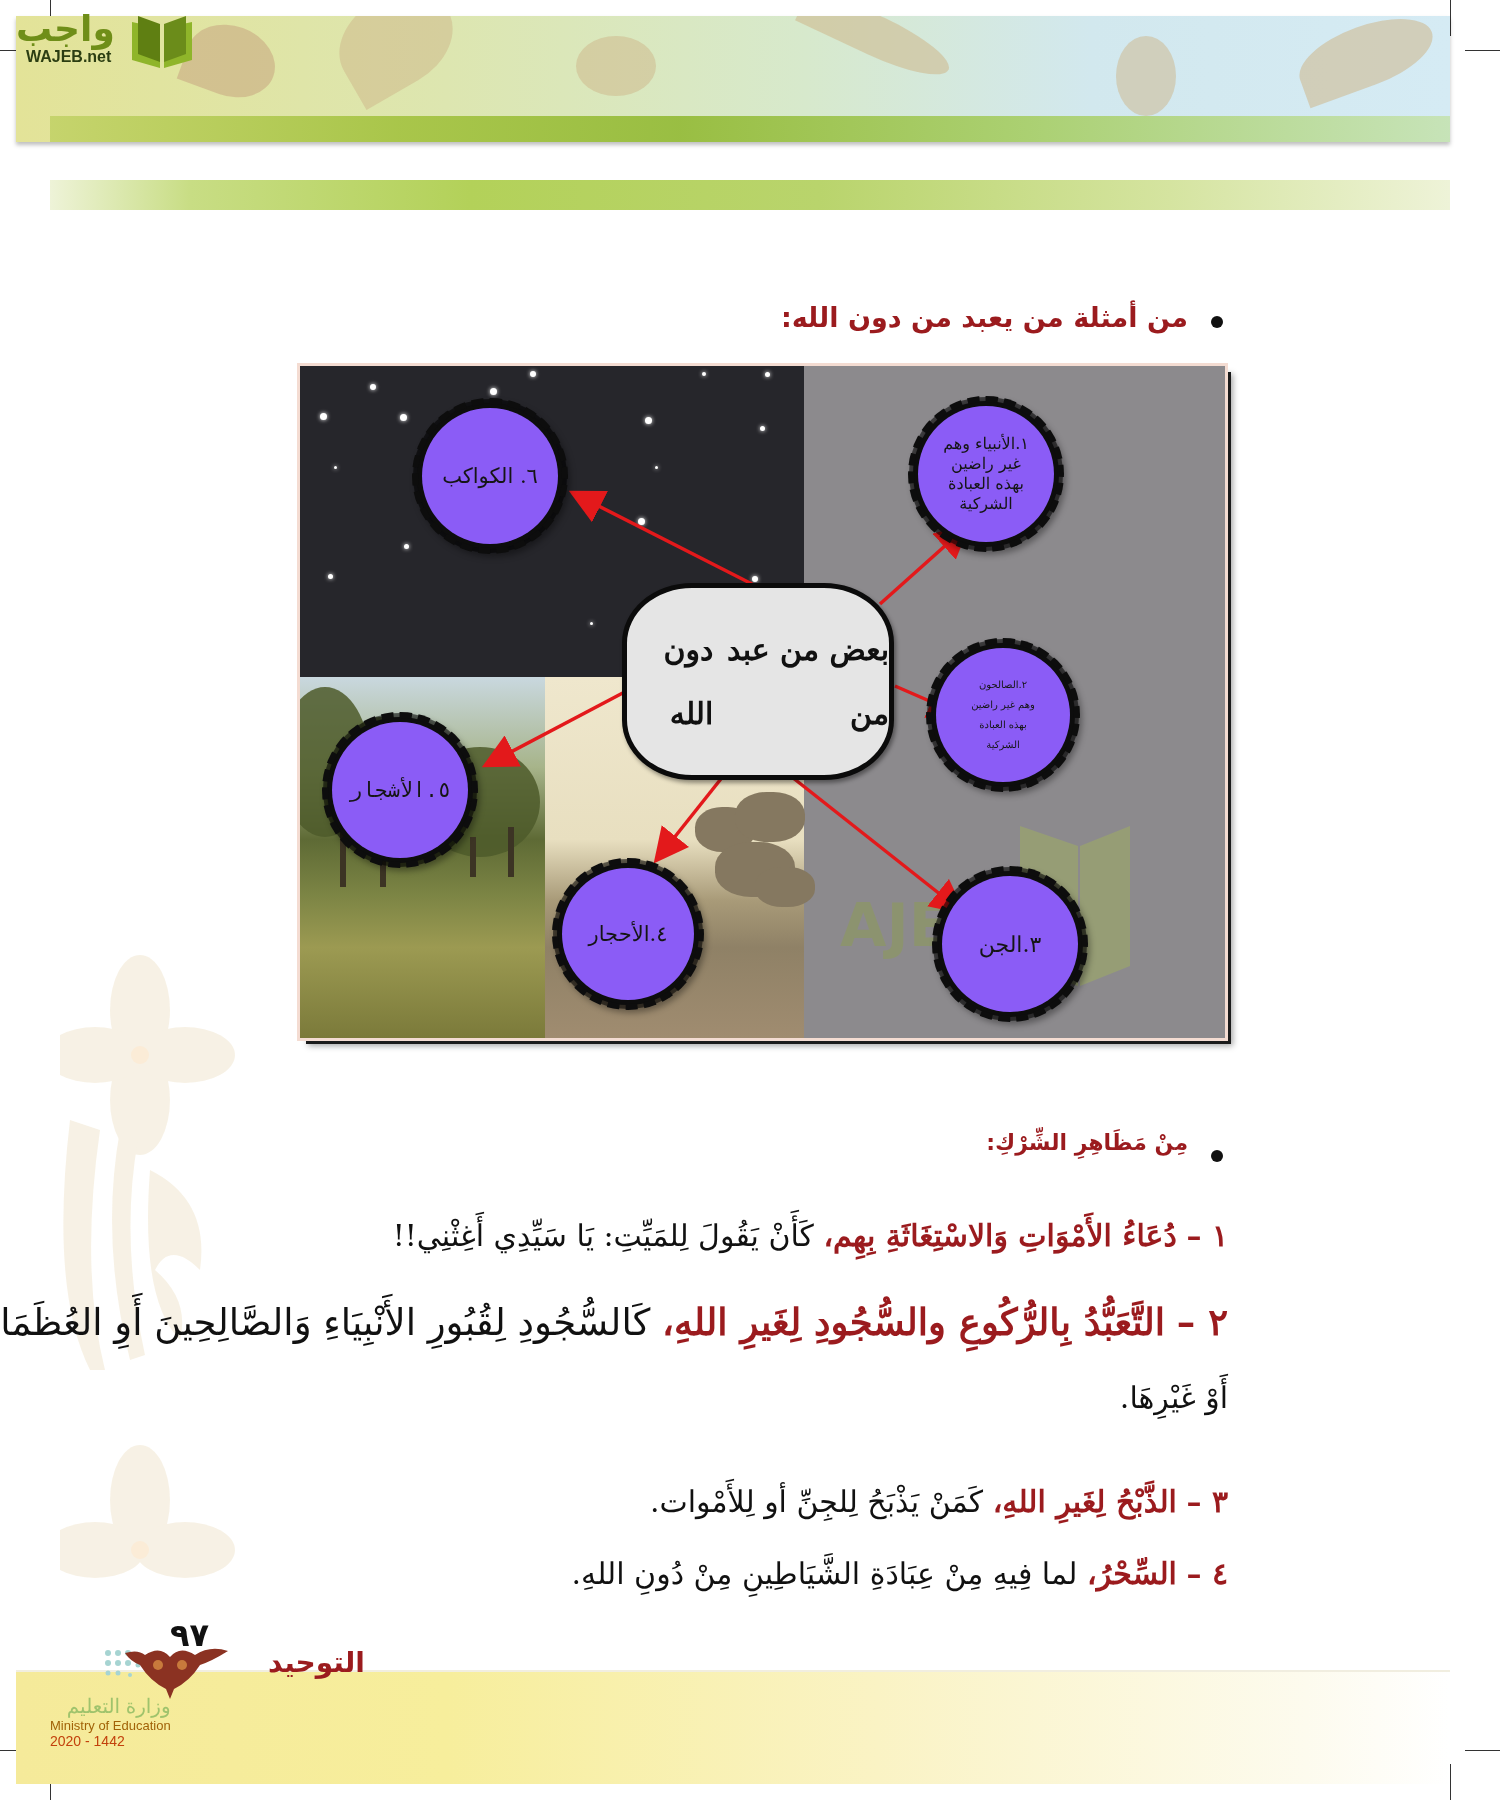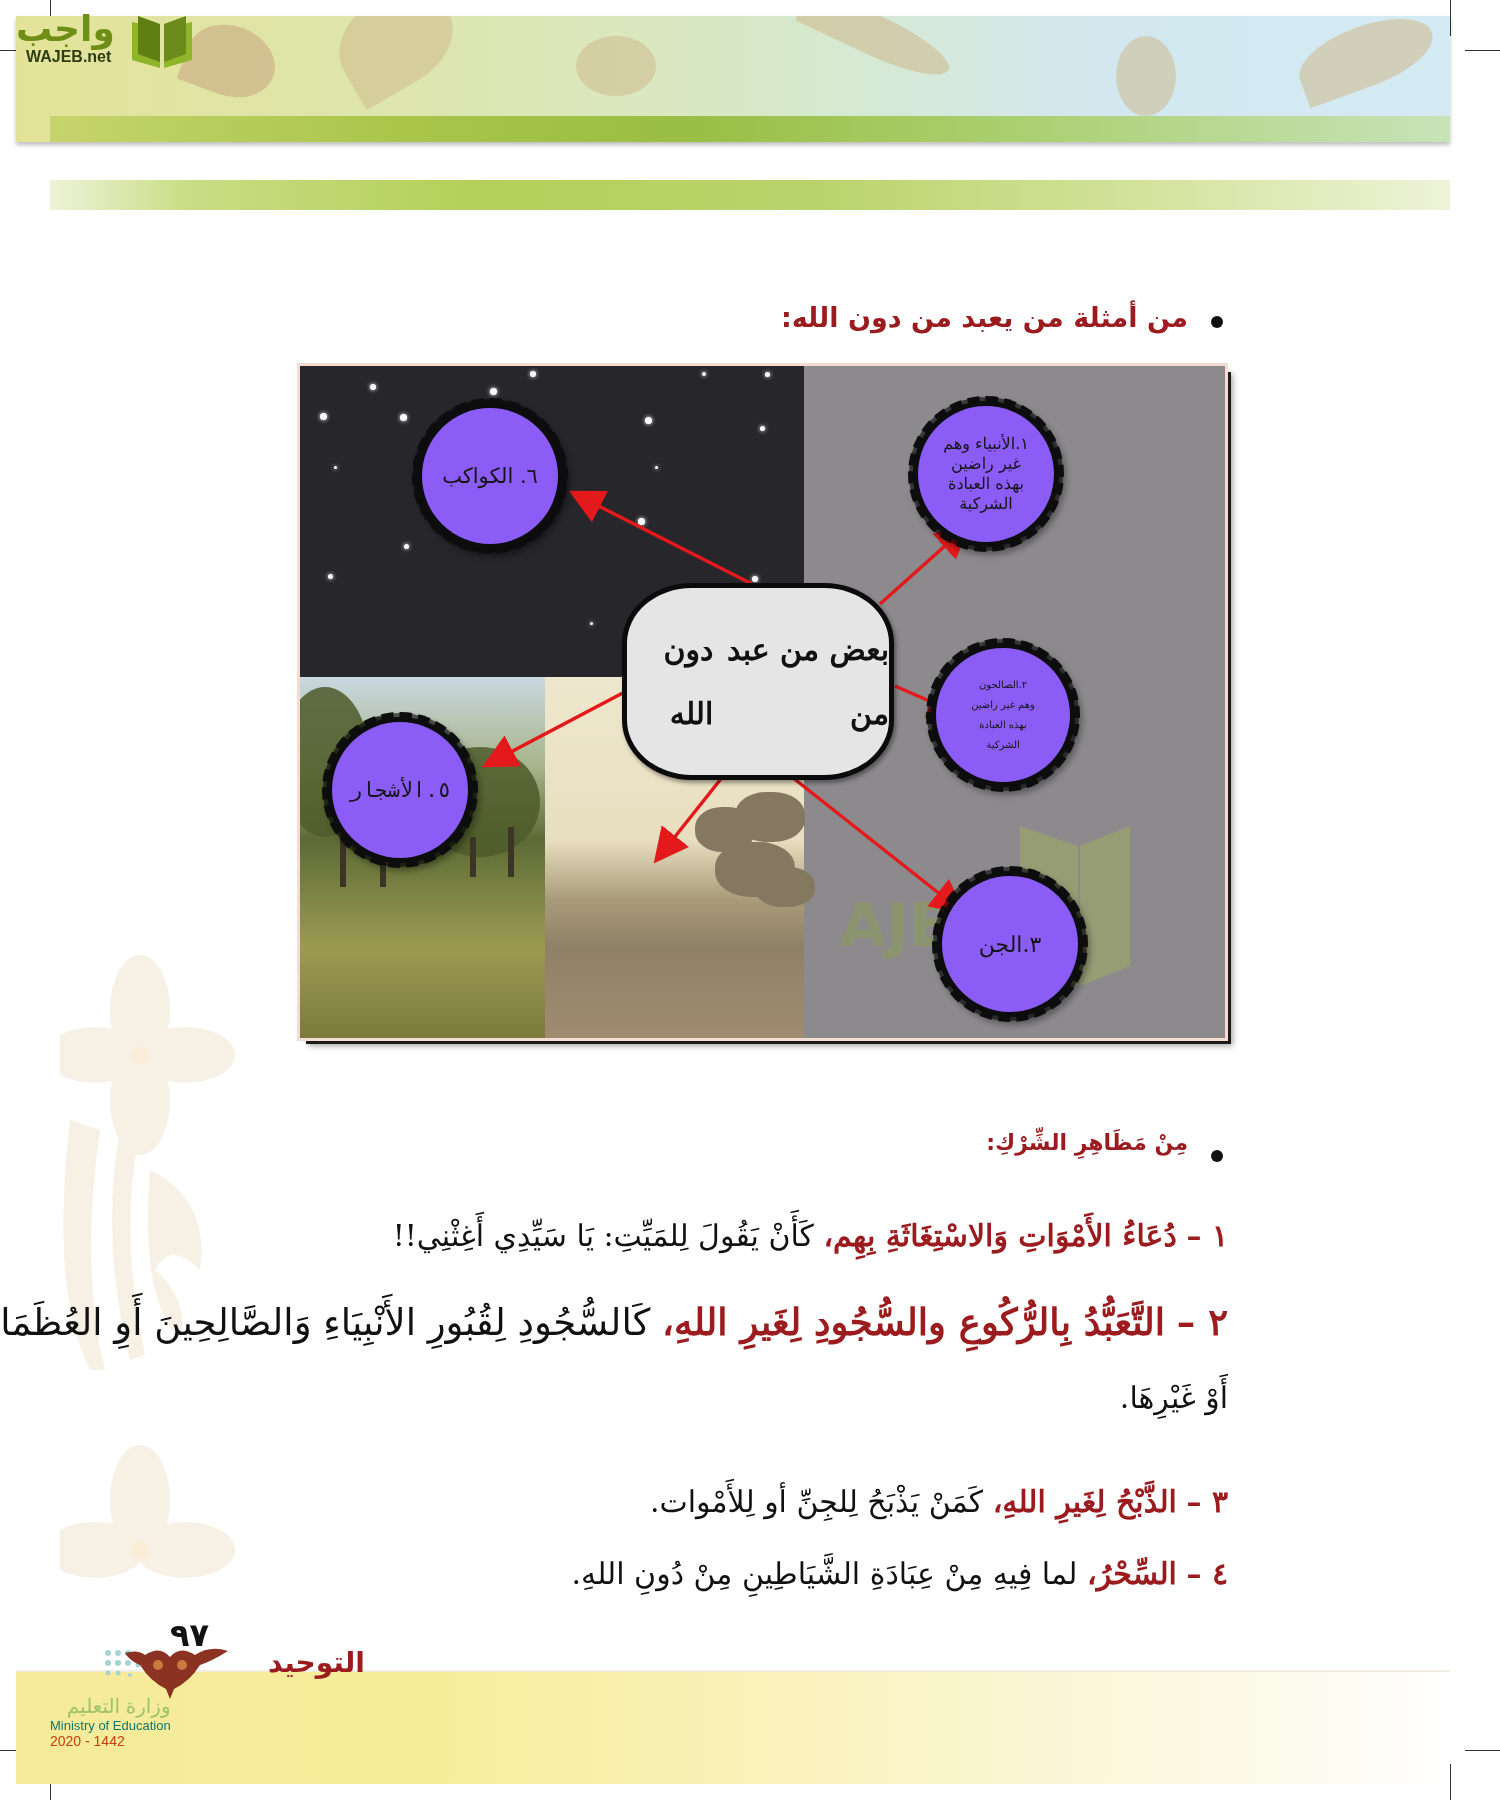--- a/index.html
+++ b/index.html
@@ -67,21 +67,21 @@
   .side-orn { left:60px; top:940px; width:190px; height:700px; opacity:.35; }
 
   
   .footer-band { left:16px; top:1672px; width:1434px; height:112px;
     background: linear-gradient(90deg,#f5ea9a 0%,#f7ee9c 30%,#faf3c4 60%,#fdfbee 90%,#ffffff 100%); }
   .footer-rule { left:16px; top:1670px; width:1434px; height:2px; background:#f1eee0; }
   .page-num { left:170px; top:1616px; font-size:32px; font-weight:bold; color:#111; font-family:"DejaVu Sans", sans-serif; }
   .book-title { left:268px; top:1646px; font-size:28px; font-weight:bold; color:#9b1b1e; direction:rtl; font-family:"DejaVu Sans", sans-serif; }
   .moe { left:50px; top:1694px; color:#9fc36c; font-family:"Liberation Sans", sans-serif; }
   .moe .ar { font-size:20px; direction:rtl; }
-  .moe .en { font-size:13px; color:#0f766e; }
+  .moe .en { font-size:13px; color:#a16207; }
   .moe .yr { font-size:14px; color:#c2410c; }
 </style>
 </head>
 <body>
 
 <div class="abs crop" style="left:50px;top:0;width:1px;height:36px;"></div>
 <div class="abs crop" style="left:0;top:50px;width:16px;height:1px;"></div>
 <div class="abs crop" style="left:1450px;top:0;width:1px;height:36px;"></div>
 <div class="abs crop" style="left:1465px;top:50px;width:35px;height:1px;"></div>
 <div class="abs crop" style="left:0;top:1750px;width:36px;height:1px;"></div>
@@ -186,20 +186,23 @@
   <div class="node" style="left:636px;top:282px;width:134px;height:134px;font-size:10px;line-height:20px;">
     <span>
       <span>٢.الصالحون</span><br>
       <span>وهم غير راضين</span><br>
       <span>بهذه العبادة</span><br>
       <span>الشركية</span>
     </span>
   </div>
   <div class="node" style="left:642px;top:510px;width:136px;height:136px;font-size:22px;">
     <span>٣.الجن</span>
+  </div>
+  <div class="node" style="left:262px;top:502px;width:132px;height:132px;font-size:21px;">
+    <span>٤.الأحجار</span>
   </div>
   <div class="node" style="left:32px;top:356px;width:136px;height:136px;font-size:21px;font-family:Liberation Mono, monospace;">
     <span>٥.الأشجار</span>
   </div>
 
   <div class="abs center-box">
     <span>بعض من عبد من</span>
     <span>دون الله</span>
   </div>
 </div>

